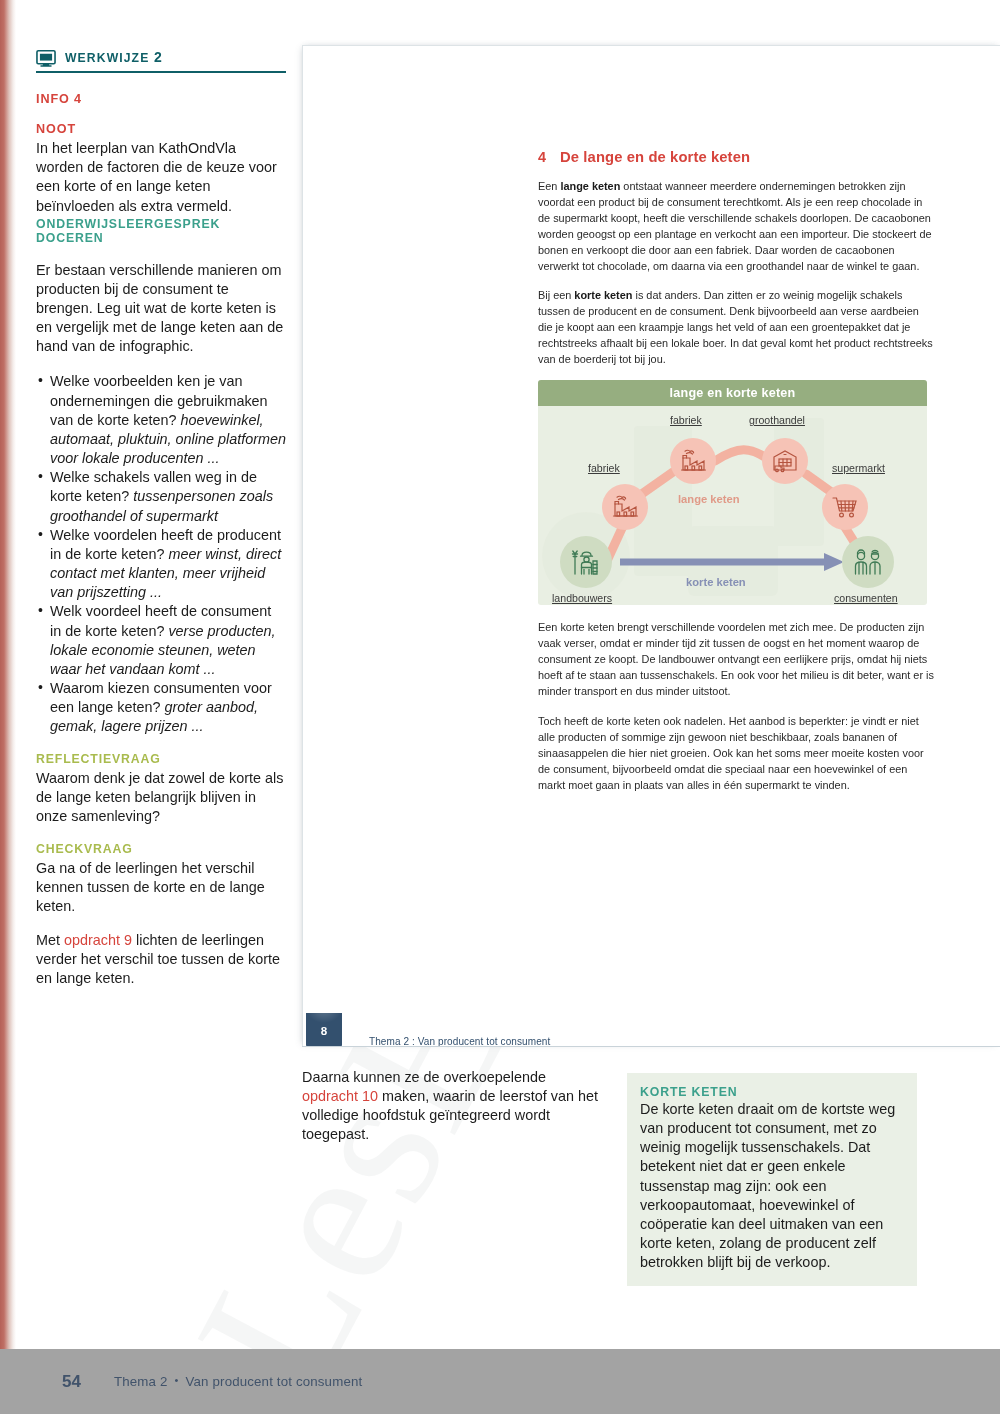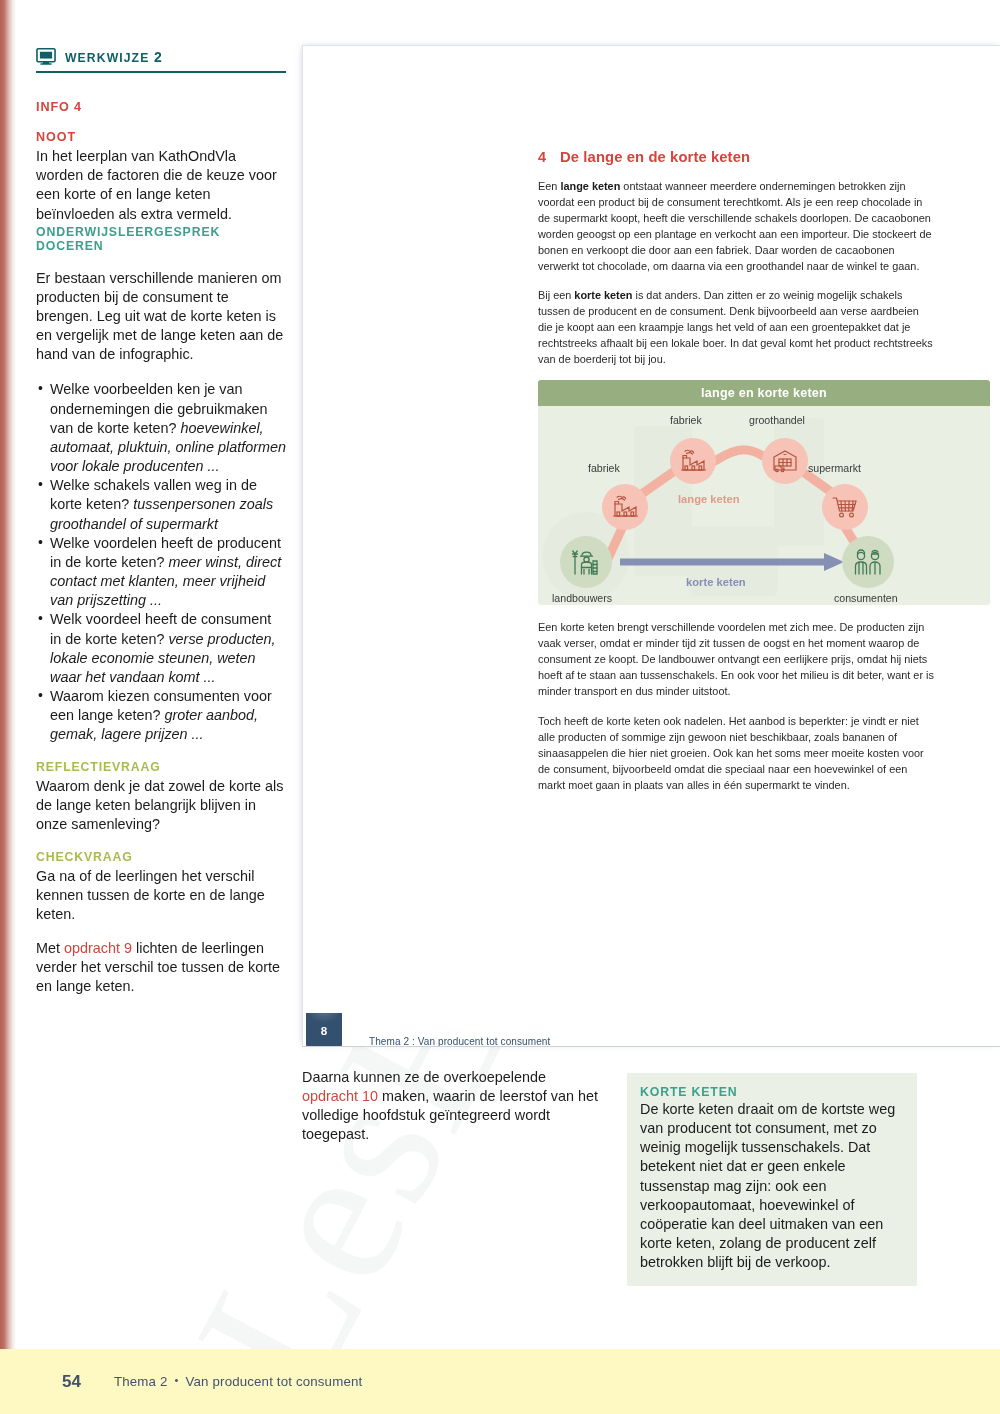--- a/index.html
+++ b/index.html
@@ -44,21 +44,21 @@
     font-weight:400;
   }
   .wm1{left:150px;top:1320px;}
   .wm2{left:640px;top:880px;font-size:185px;color:rgba(120,130,140,.065);}
 
   
   .teacher-col{
     position:absolute;left:36px;top:48px;width:250px;
     font-size:14.4px;line-height:1.33;color:#1c1c1c;
   }
-  .werkwijze-row{display:flex;align-items:flex-start;gap:9px;padding-bottom:4px;border-bottom:2px solid #0f5f67;margin-bottom:26px;}
+  .werkwijze-row{display:flex;align-items:flex-end;gap:9px;padding-bottom:4px;border-bottom:2px solid #0f5f67;margin-bottom:18px;}
   .monitor-icon{width:20px;height:17px;flex:0 0 auto;}
   .werkwijze-label{
     color:#0f5f67;font-size:12.2px;font-weight:700;letter-spacing:1.1px;
   }
   .werkwijze-label .num{font-size:14px;letter-spacing:0;}
   .lbl-info{color:#d6443c;font-weight:700;font-size:12.6px;letter-spacing:.9px;margin-bottom:14px;}
   .lbl-noot{color:#d6443c;font-weight:700;font-size:12.6px;letter-spacing:.9px;margin-bottom:1px;}
   .lbl-green{color:#3ba08c;font-weight:700;font-size:12.3px;letter-spacing:.85px;line-height:1.18;margin-top:1px;}
   .lbl-olive{color:#a9bb4e;font-weight:700;font-size:12.3px;letter-spacing:.85px;margin-top:15px;margin-bottom:1px;}
   .para{margin:0 0 0 0;}
@@ -72,32 +72,32 @@
   
   .book-col{position:absolute;left:537px;top:148px;width:397px;}
   .sec-head{display:flex;gap:14px;align-items:baseline;margin-bottom:13px;}
   .sec-num{color:#d6443c;font-weight:700;font-size:14.4px;}
   .sec-title{color:#d6443c;font-weight:700;font-size:14.8px;letter-spacing:.1px;}
   .bodytext{font-size:10.9px;line-height:1.47;color:#2a2a2a;text-align:left;margin-bottom:13px;}
   .bodytext b{font-weight:700;color:#1a1a1a;}
 
   
   .info-card{
-    position:relative;width:452px;height:225px;margin:0 0 14px 0;
+    position:relative;width:389px;height:225px;margin:0 0 14px 0;
     background:#e9efe3;border-radius:3px;overflow:hidden;
   }
   .info-title{
     height:26px;background:#96ae80;color:#ffffff;font-weight:700;font-size:12.6px;
     display:flex;align-items:center;justify-content:center;letter-spacing:.2px;
   }
   .info-body{position:relative;height:199px;}
   .node{position:absolute;border-radius:50%;display:flex;align-items:center;justify-content:center;}
   .node.pink{background:#f6c3b6;}
   .node.green{background:#cfdcc2;}
-  .nlabel{position:absolute;font-size:10.6px;color:#3b3b3b;white-space:nowrap;}
+  .nlabel{position:absolute;font-size:10.6px;color:#3b3b3b;white-space:nowrap;text-decoration:underline;}
   .chain-label{position:absolute;font-weight:700;font-size:11.2px;white-space:nowrap;}
   .chain-label.lange{color:#e09a88;}
   .chain-label.korte{color:#8690b5;}
 
   
   .goal-box{
     border:1px solid #cfd6dc;border-radius:2px;padding:7px 9px 8px 9px;
     display:flex;gap:7px;align-items:flex-start;margin-top:4px;
   }
   .goal-circle{
@@ -128,21 +128,21 @@
   }
   .korte-box{
     position:absolute;left:627px;top:1073px;width:290px;
     background:#eaf0e6;padding:12px 14px 14px 13px;box-sizing:border-box;
   }
   .korte-box .kk-title{color:#3ba08c;font-weight:700;font-size:12.3px;letter-spacing:.85px;margin-bottom:1px;}
   .korte-box .kk-body{font-size:14.4px;line-height:1.33;color:#1c1c1c;}
 
   
   .page-footer{
-    position:absolute;left:0;top:1349px;width:1000px;height:65px;background:#fef9c3;
+    position:absolute;left:0;top:1349px;width:1000px;height:65px;background:#a3a3a3;
   }
   .pf-num{position:absolute;left:62px;top:23px;font-size:17px;font-weight:700;color:#41536b;}
   .pf-text{position:absolute;left:114px;top:25px;font-size:13.3px;color:#41536b;letter-spacing:.15px;}
   .pf-dot{display:inline-block;margin:0 7px;vertical-align:2px;font-size:11px;}
 </style>
 </head>
 <body>
 
 <div class="left-edge-strip b"></div>
 
@@ -274,21 +274,21 @@
                 <path d="M8 13.8 L23 13.8"></path>
               <path d="M10 7 L10.8 17"></path>
                 <path d="M14 7 L14.4 17"></path>
                 <path d="M18 7 L17.8 17"></path>
                 <path d="M22 7 L21.2 17"></path>
               <circle cx="10.5" cy="21" r="1.9"></circle>
                 <circle cx="20.5" cy="21" r="1.9"></circle>
             </g>
           </svg>
         </div>
-        <div class="nlabel" style="left:270px;top:56px;">supermarkt</div>
+        <div class="nlabel" style="left:294px;top:56px;">supermarkt</div>
 
         <div class="node green" style="left:304px;top:130px;width:52px;height:52px;">
           <svg width="34" height="30" viewBox="0 0 34 30">
             <g stroke="#3f7a55" stroke-width="1.3" fill="none" stroke-linecap="round">
               <circle cx="10" cy="9" r="3.6"></circle>
               <path d="M6.5 7.5 C6 4.5 8 3 10 3 C12 3 14 4.5 13.5 7.5"></path>
               <path d="M4.5 27 L4.5 19 C4.5 16.5 7 15 10 15 C13 15 15.5 16.5 15.5 19 L15.5 27"></path>
               <path d="M8 15.5 L8 27"></path>
                 <path d="M12 15.5 L12 27"></path>
               <circle cx="24" cy="9" r="3.6"></circle>

